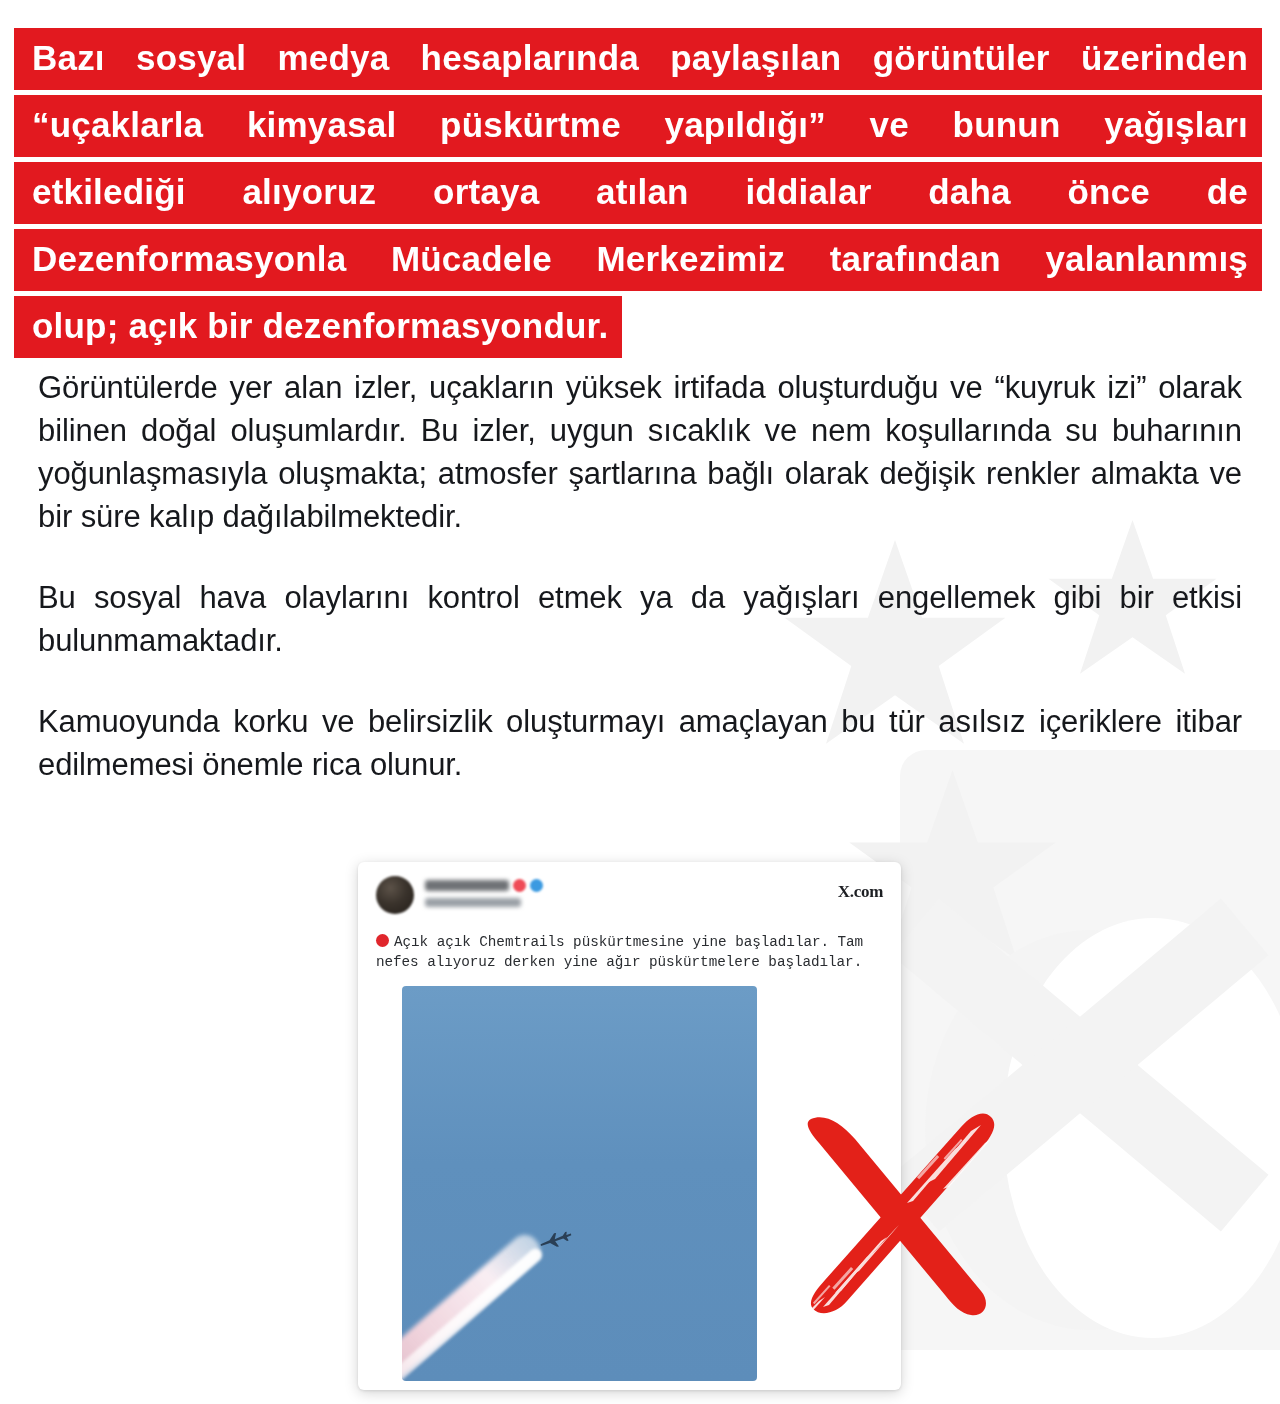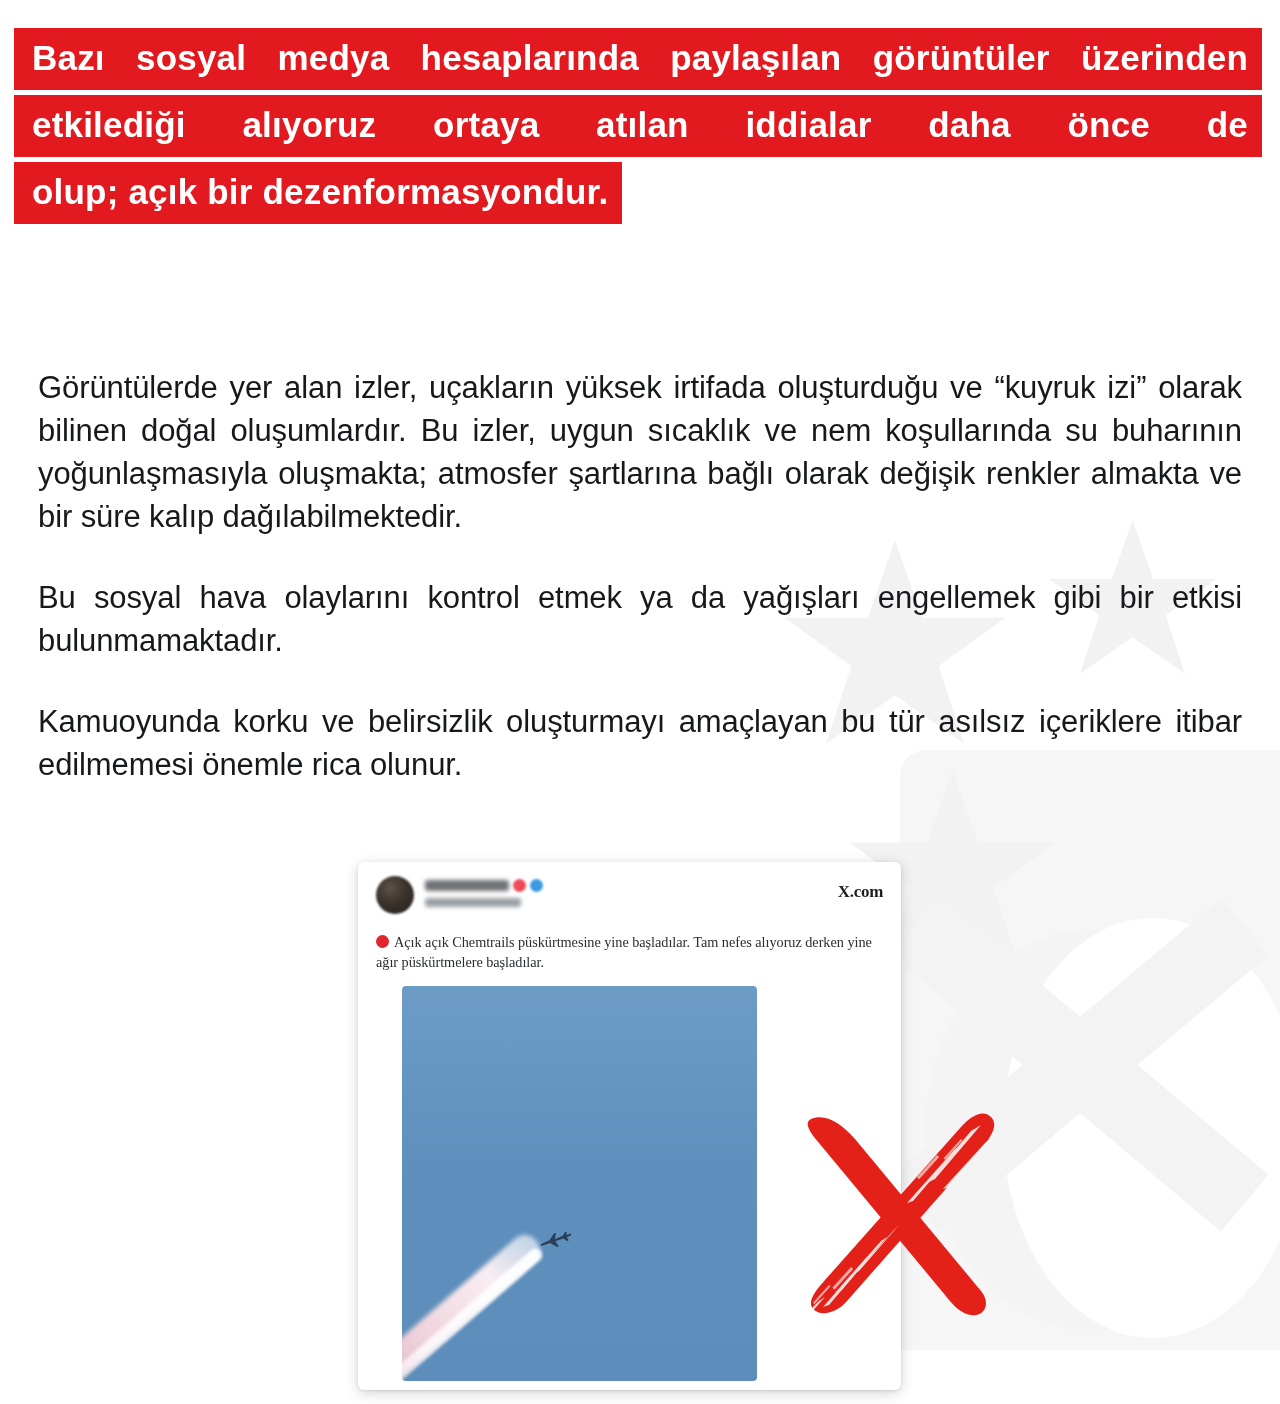--- a/index.html
+++ b/index.html
@@ -198,21 +198,21 @@
     font-family: Liberation Serif, serif;
     font-weight: bold;
     font-size: 17px;
     color: #1d1f23;
     letter-spacing: -0.3px;
     padding-top: 6px;
     flex: 0 0 auto;
   }
   .tweet-text {
     padding: 18px 20px 14px 18px;
-    font-family: Liberation Serif, serif;
+    font-family: Liberation Mono, monospace;
     font-size: 14.3px;
     line-height: 20px;
     color: #2a2d31;
     letter-spacing: -0.05px;
   }
   .dot-red {
     display: inline-block;
     width: 13px; height: 13px;
     border-radius: 50%;
     background: #e0262c;
@@ -299,21 +299,23 @@
     <div class="wm-star s3"></div>
     <div class="wm-crescent"></div>
     <div class="wm-bigx">
       <span class="a"></span>
         <span class="b"></span>
     </div>
   </div>
 
   <div class="headline">
     <span class="hl-line full">Bazı sosyal medya hesaplarında paylaşılan görüntüler üzerinden</span>
+    <span class="hl-line full">“uçaklarla kimyasal püskürtme yapıldığı” ve bunun yağışları</span>
     <span class="hl-line full">etkilediği alıyoruz ortaya atılan iddialar daha önce de</span>
+    <span class="hl-line full">Dezenformasyonla Mücadele Merkezimiz tarafından yalanlanmış</span>
     <span class="hl-line last">olup; açık bir dezenformasyondur.</span>
   </div>
 
   <div class="body-copy">
     <p class="para">Görüntülerde yer alan izler, uçakların yüksek irtifada oluşturduğu ve “kuyruk izi” olarak bilinen doğal oluşumlardır. Bu izler, uygun sıcaklık ve nem koşullarında su buharının yoğunlaşmasıyla oluşmakta; atmosfer şartlarına bağlı olarak değişik renkler almakta ve bir süre kalıp dağılabilmektedir.</p>
     <p class="para">Bu sosyal hava olaylarını kontrol etmek ya da yağışları engellemek gibi bir etkisi bulunmamaktadır.</p>
     <p class="para">Kamuoyunda korku ve belirsizlik oluşturmayı amaçlayan bu tür asılsız içeriklere itibar edilmemesi önemle rica olunur.</p>
   </div>
 
   <div class="tweet-card">

